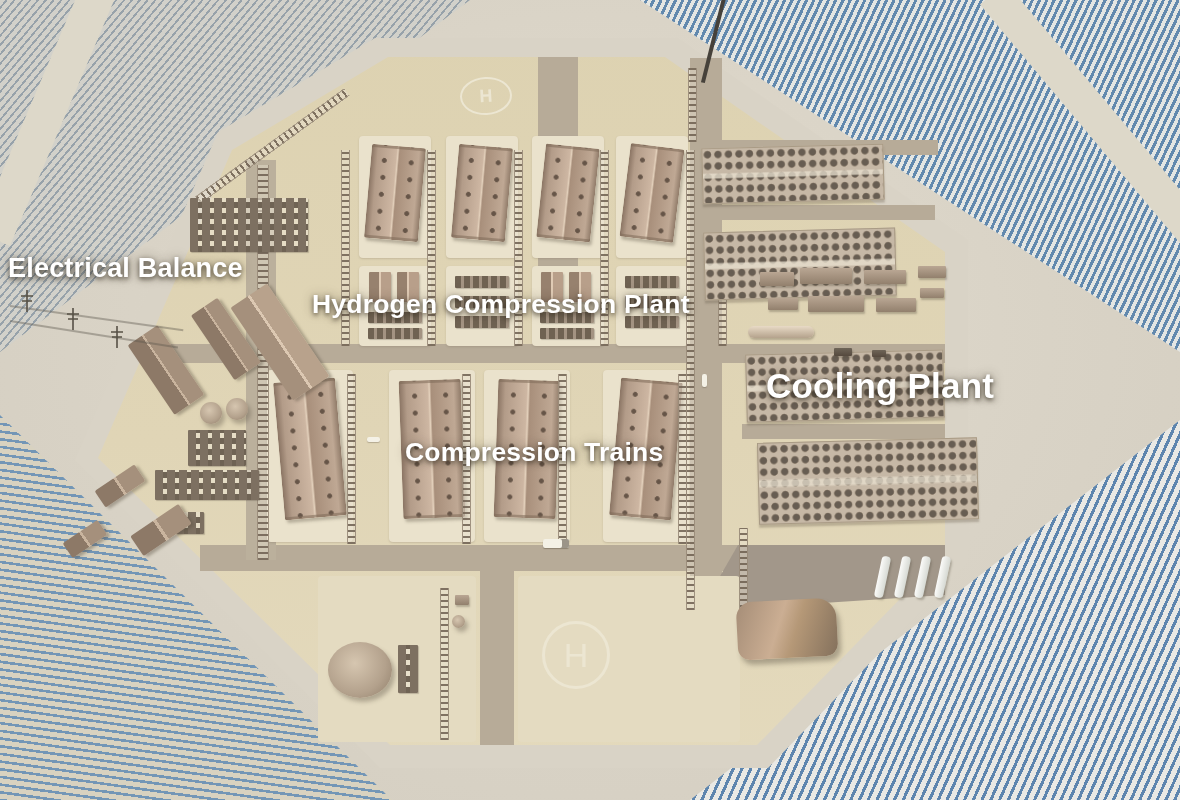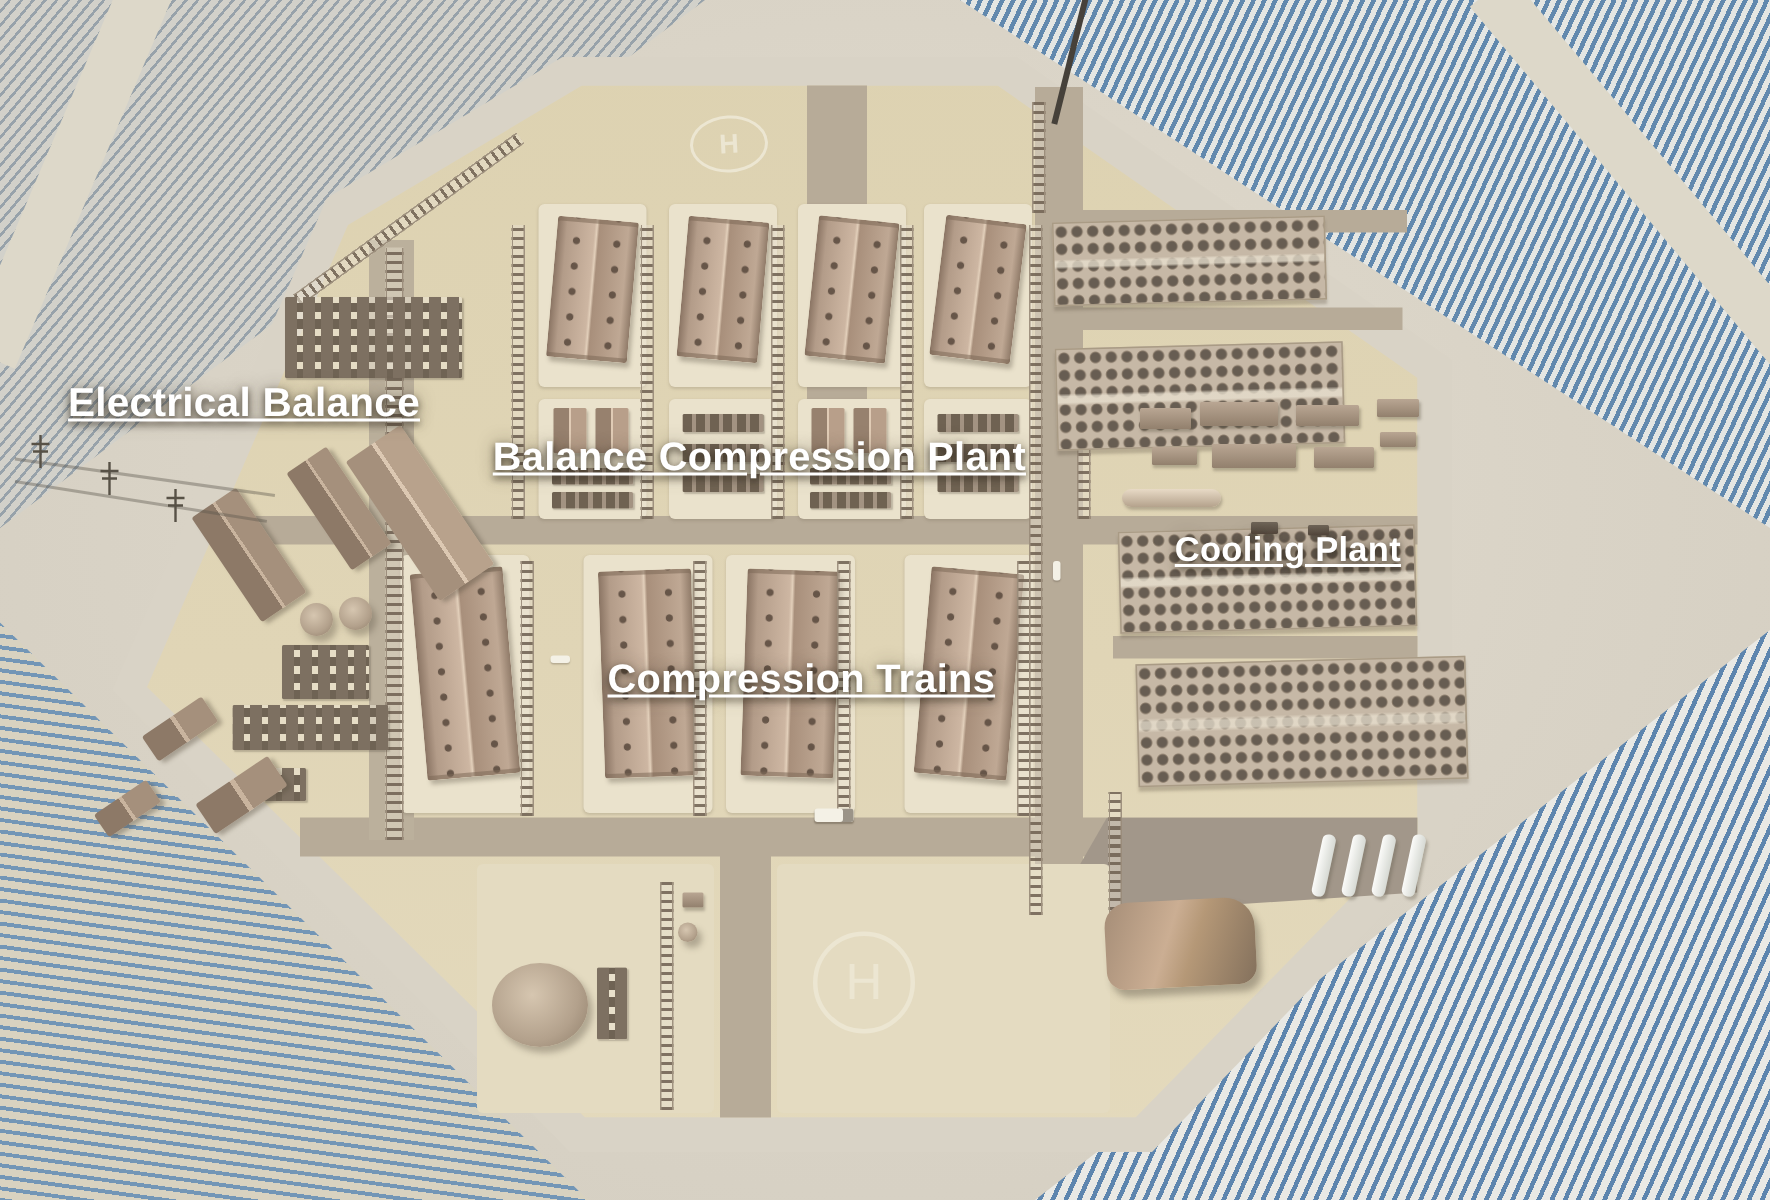--- a/index.html
+++ b/index.html
@@ -75,23 +75,23 @@
   .quonset{position:absolute;border-radius:16px 20px 12px 12px;
     background:linear-gradient(110deg,#a58d77 0%,#cbae93 42%,#b59877 58%,#83705c 100%);
     box-shadow:3px 5px 5px rgba(100,90,75,.45);}
   .helipad{position:absolute;display:flex;align-items:center;justify-content:center;
     border:3px solid #ece6d2;border-radius:50%;color:#ece6d2;}
   .dash{position:absolute;background:#f4f1e6;border-radius:2px;box-shadow:0 1px 1px rgba(80,70,55,.3);}
   .pole{position:absolute;background:#46413a;}
   .wire{position:absolute;height:1.5px;background:rgba(90,85,75,.4);transform-origin:left center;}
 
   
-  .map-label{position:absolute;color:var(--label_text,#fff);font-weight:700;text-align:right;
+  .map-label{position:absolute;color:var(--label_text,#fff);font-weight:700;text-align:left;
     text-shadow:0 2px 5px rgba(50,42,30,.8), 0 0 12px rgba(50,42,30,.4);
-    white-space:nowrap;z-index:10;letter-spacing:.2px;text-decoration:underline;}
+    white-space:nowrap;z-index:10;letter-spacing:.2px;}
 </style>
 </head>
 <body>
 
 <div class="stage">
 
   <div class="field field-tl">
     <div class="field-road" style="left:30px;top:-30px;width:36px;height:280px;transform:rotate(23deg);"></div>
   </div>
   <div class="field field-tr">
@@ -234,17 +234,17 @@
   <div class="helipad" style="left:460px;top:77px;width:48px;height:34px;font-size:18px;font-weight:700;border-width:2.5px;transform:rotate(-3deg);">
     <span>H</span>
   </div>
   <div class="helipad" style="left:542px;top:621px;width:62px;height:62px;font-size:34px;font-weight:400;">
     <span>H</span>
   </div>
 
   <div class="map-label" style="left:8px;top:252px;width:272px;font-size:27px;line-height:1.22;">
     <span style="display:block;">Electrical Balance</span>
   </div>
-  <div class="map-label" style="left:312px;top:289px;width:372px;font-size:26.5px;">Balance Compression Plant</div>
+  <div class="map-label" style="left:312px;top:289px;width:372px;font-size:26.5px;">Hydrogen Compression Plant</div>
   <div class="map-label" style="left:405px;top:437px;width:238px;font-size:26.5px;">Compression Trains</div>
-  <div class="map-label" style="left:766px;top:353px;width:168px;font-size:23px;">Cooling Plant</div>
+  <div class="map-label" style="left:766px;top:366px;width:168px;font-size:35px;">Cooling Plant</div>
 
 </div>
 
 </body></html>

